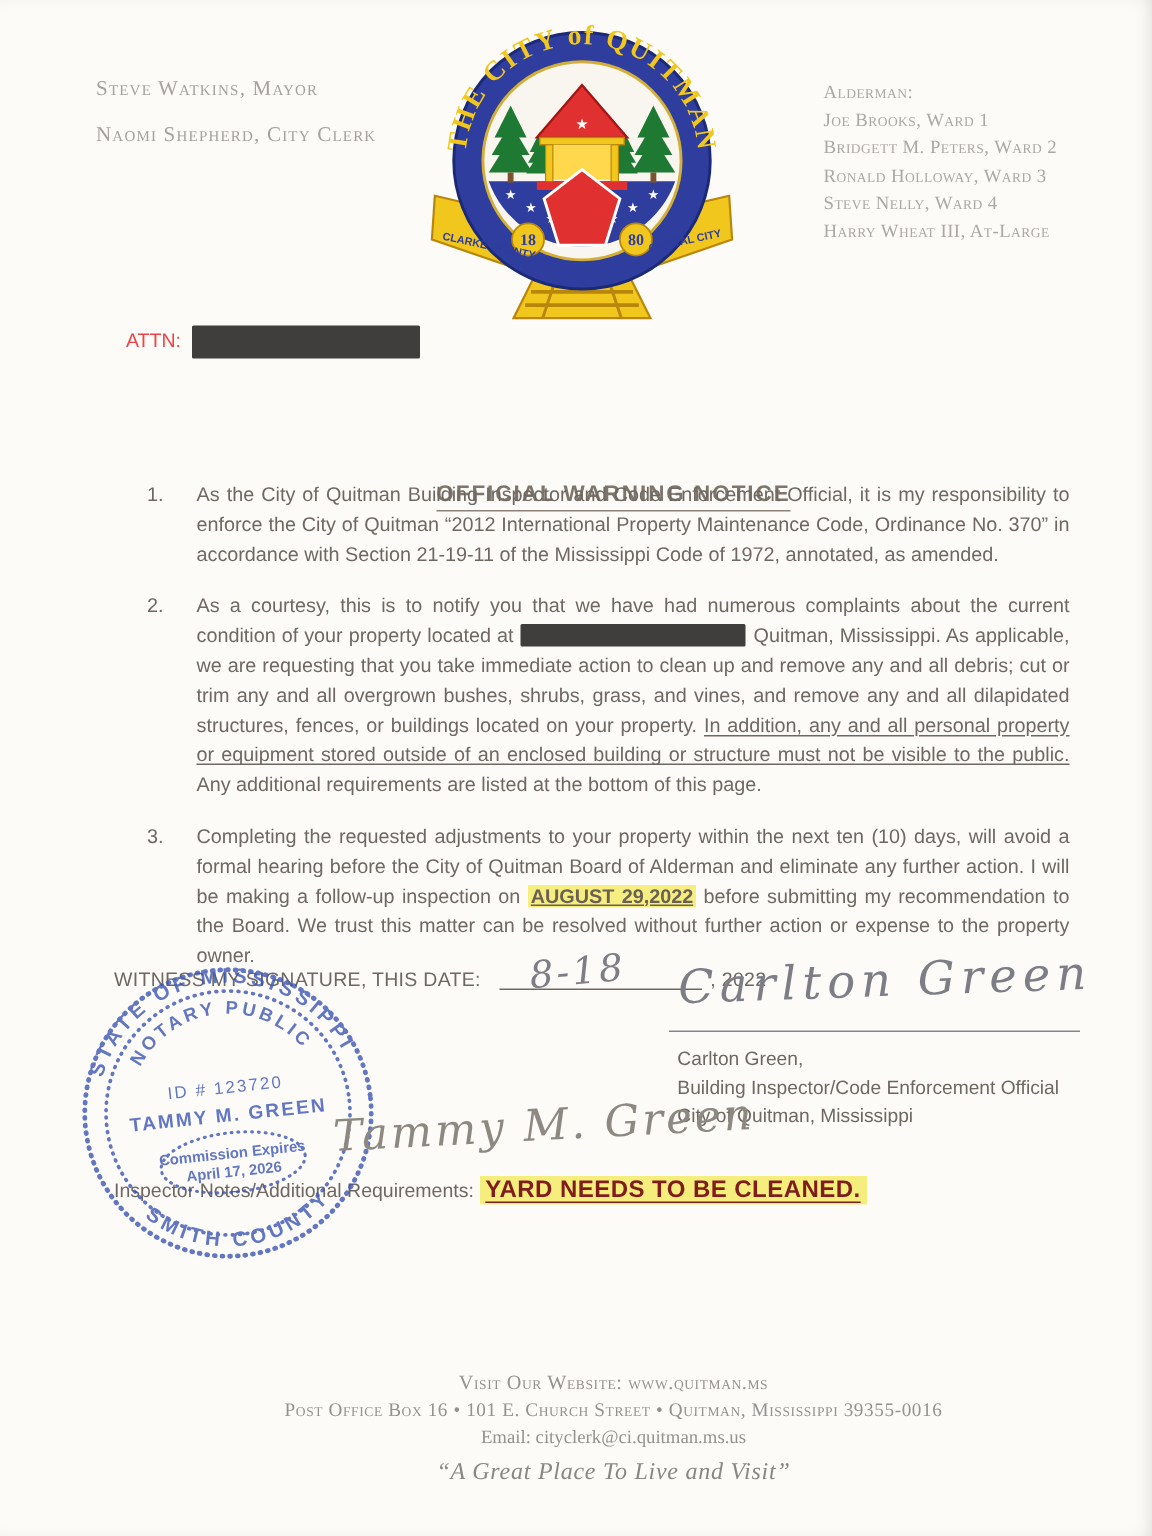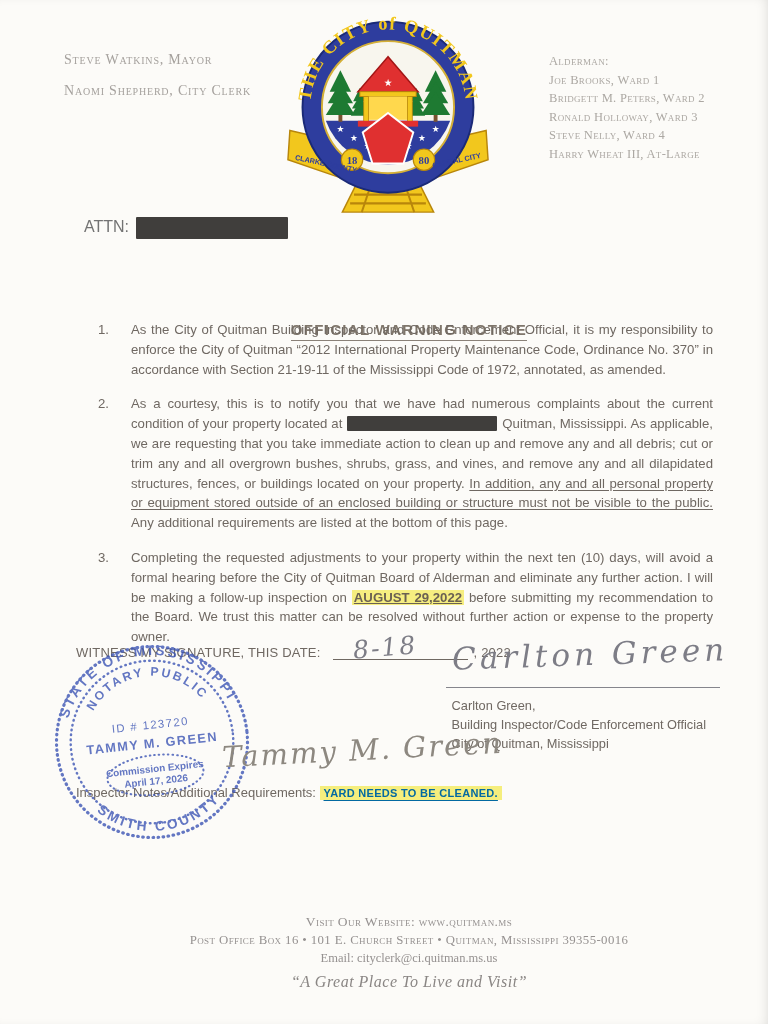--- a/index.html
+++ b/index.html
@@ -16,21 +16,21 @@
   .officials { position:absolute; left:64px; top:52px;
     font-family:"Liberation Serif", serif; font-variant:small-caps;
     font-size:14px; letter-spacing:.8px; color:#a5a19d; }
   .officials div { margin-bottom:15px; }
   .aldermen { position:absolute; left:549px; top:52px;
     font-family:"Liberation Serif", serif; font-variant:small-caps;
     font-size:12.5px; line-height:18.5px; letter-spacing:.3px; color:#aca8a3; }
   .seal-wrap { position:absolute; left:286px; top:12px; width:204px; height:204px; }
 
   
-  .attn { position:absolute; left:84px; top:217px; font-size:16px; color:#737373; }
+  .attn { position:absolute; left:84px; top:217px; font-size:13px; color:#ef4444; }
   .redact-lg { display:inline-block; width:152px; height:22px; background:#403e3c;
     vertical-align:middle; margin-left:7px; border-radius:1px; }
 
   
   .title-row { position:absolute; top:281px; width:100%; text-align:center; }
   .title-row span { display:inline-block; font-size:15px; font-weight:600;
     letter-spacing:1.3px; color:#7f766b; border-bottom:1.5px solid #8a8178; padding-bottom:2px;margin-top:40px; }
 
   
   .body-list { position:absolute; left:98px; top:320px; width:615px;
@@ -56,22 +56,22 @@
     border-bottom:1.5px solid #85858c; }
   .sig-carlton .hand { display:inline-block; margin:2px 0 0 6px; font-size:31px;
     letter-spacing:4px; transform:rotate(-2deg); white-space:nowrap; }
   .inspector-block { position:absolute; right:62px; top:696px; text-align:left;
     font-size:12.8px; line-height:19px; color:#6f6862; }
   .stamp-wrap { position:absolute; left:48px; top:638px; width:208px; height:208px;
     opacity:.8; transform:rotate(-6deg); z-index:2; }
   .sig-tammy { position:absolute; left:222px; top:733px; font-size:29px;
     letter-spacing:2px; transform:rotate(-3deg); color:#8d8880; z-index:3; white-space:nowrap; }
   .notes-line { position:absolute; left:76px; top:785px; font-size:13px; color:#6f6862; z-index:1; }
-  .notes-value { font-weight:bold; font-size:11px; letter-spacing:.3px;
-    background:#f5ee7d; color:#0369a1; text-decoration:underline;
+  .notes-value { font-weight:bold; font-size:16px; letter-spacing:.3px;
+    background:#f5ee7d; color:#7f1d1d; text-decoration:underline;
     text-underline-offset:3px; padding:1px 4px; }
 
   
   .footer { position:absolute; top:914px; width:100%; text-align:center;
     font-family:"Liberation Serif", serif; color:#959190; }
   .f-website { font-size:13.5px; font-variant:small-caps; letter-spacing:.4px; margin-bottom:3px; }
   .f-caps { font-size:12.8px; font-variant:small-caps; letter-spacing:.4px; margin-bottom:3px; }
   .f-email { font-size:12.5px; margin-bottom:7px; }
   .f-tagline { font-size:16px; font-style:italic; color:#8a8684; letter-spacing:.5px; }
 

